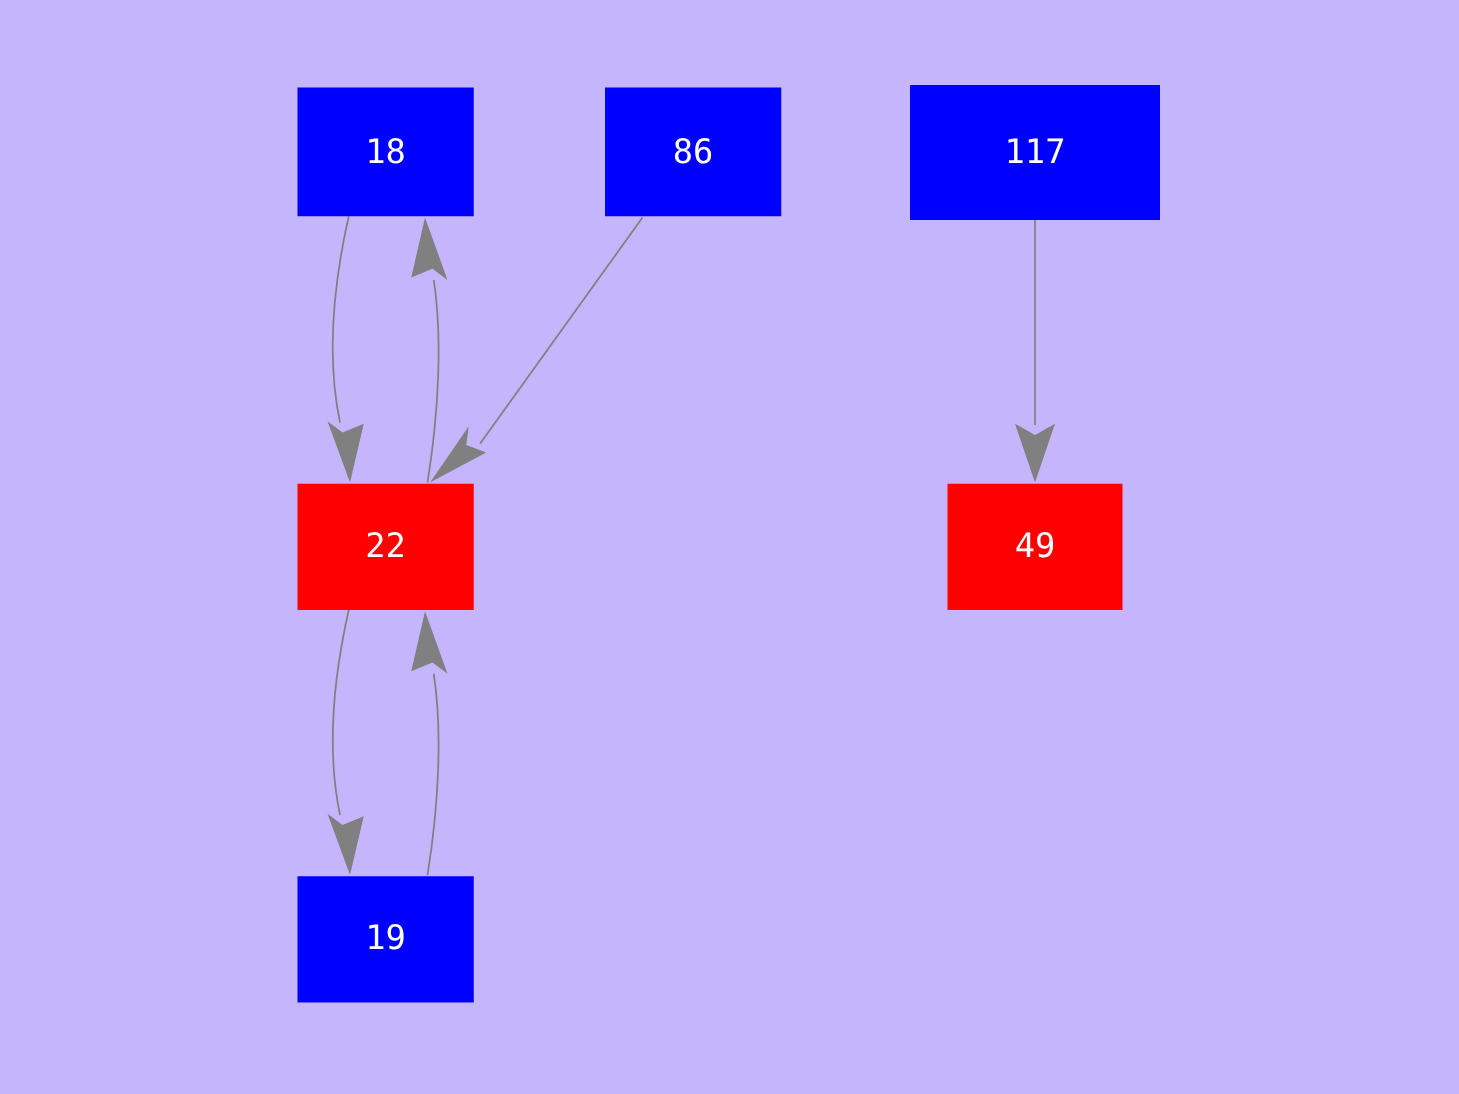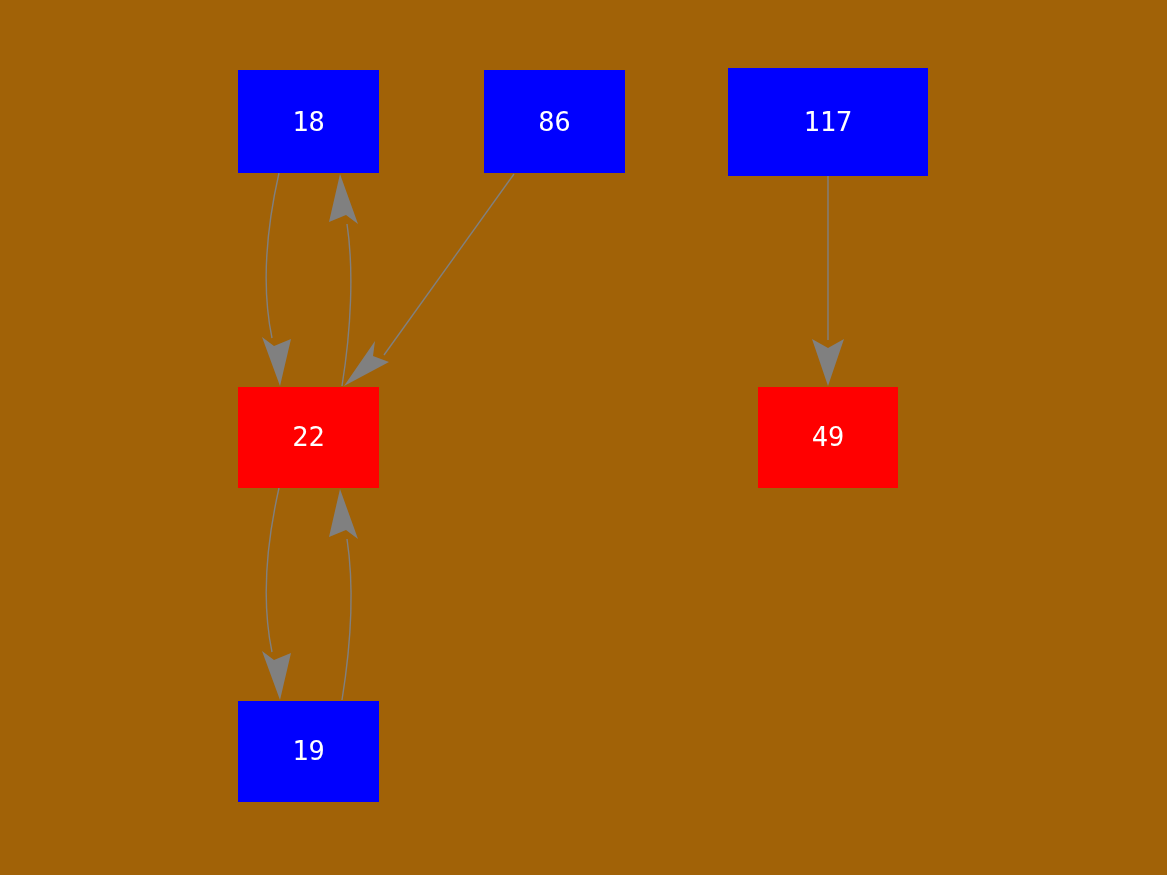--- a/index.html
+++ b/index.html
@@ -4,21 +4,21 @@
 <style>
   html, body {
     margin: 0;
     padding: 0;
     background: #ffffff;
   }
   #canvas {
     position: relative;
     width: 1167px;
     height: 875px;
-    background: #a16207;
+    background: #c4b5fd;
     overflow: hidden;
     font-family: "DejaVu Sans Mono", "Liberation Mono", monospace;
   }
   #graph-svg {
     position: absolute;
     left: 0;
     top: 0;
     width: 1167px;
     height: 875px;
   }

